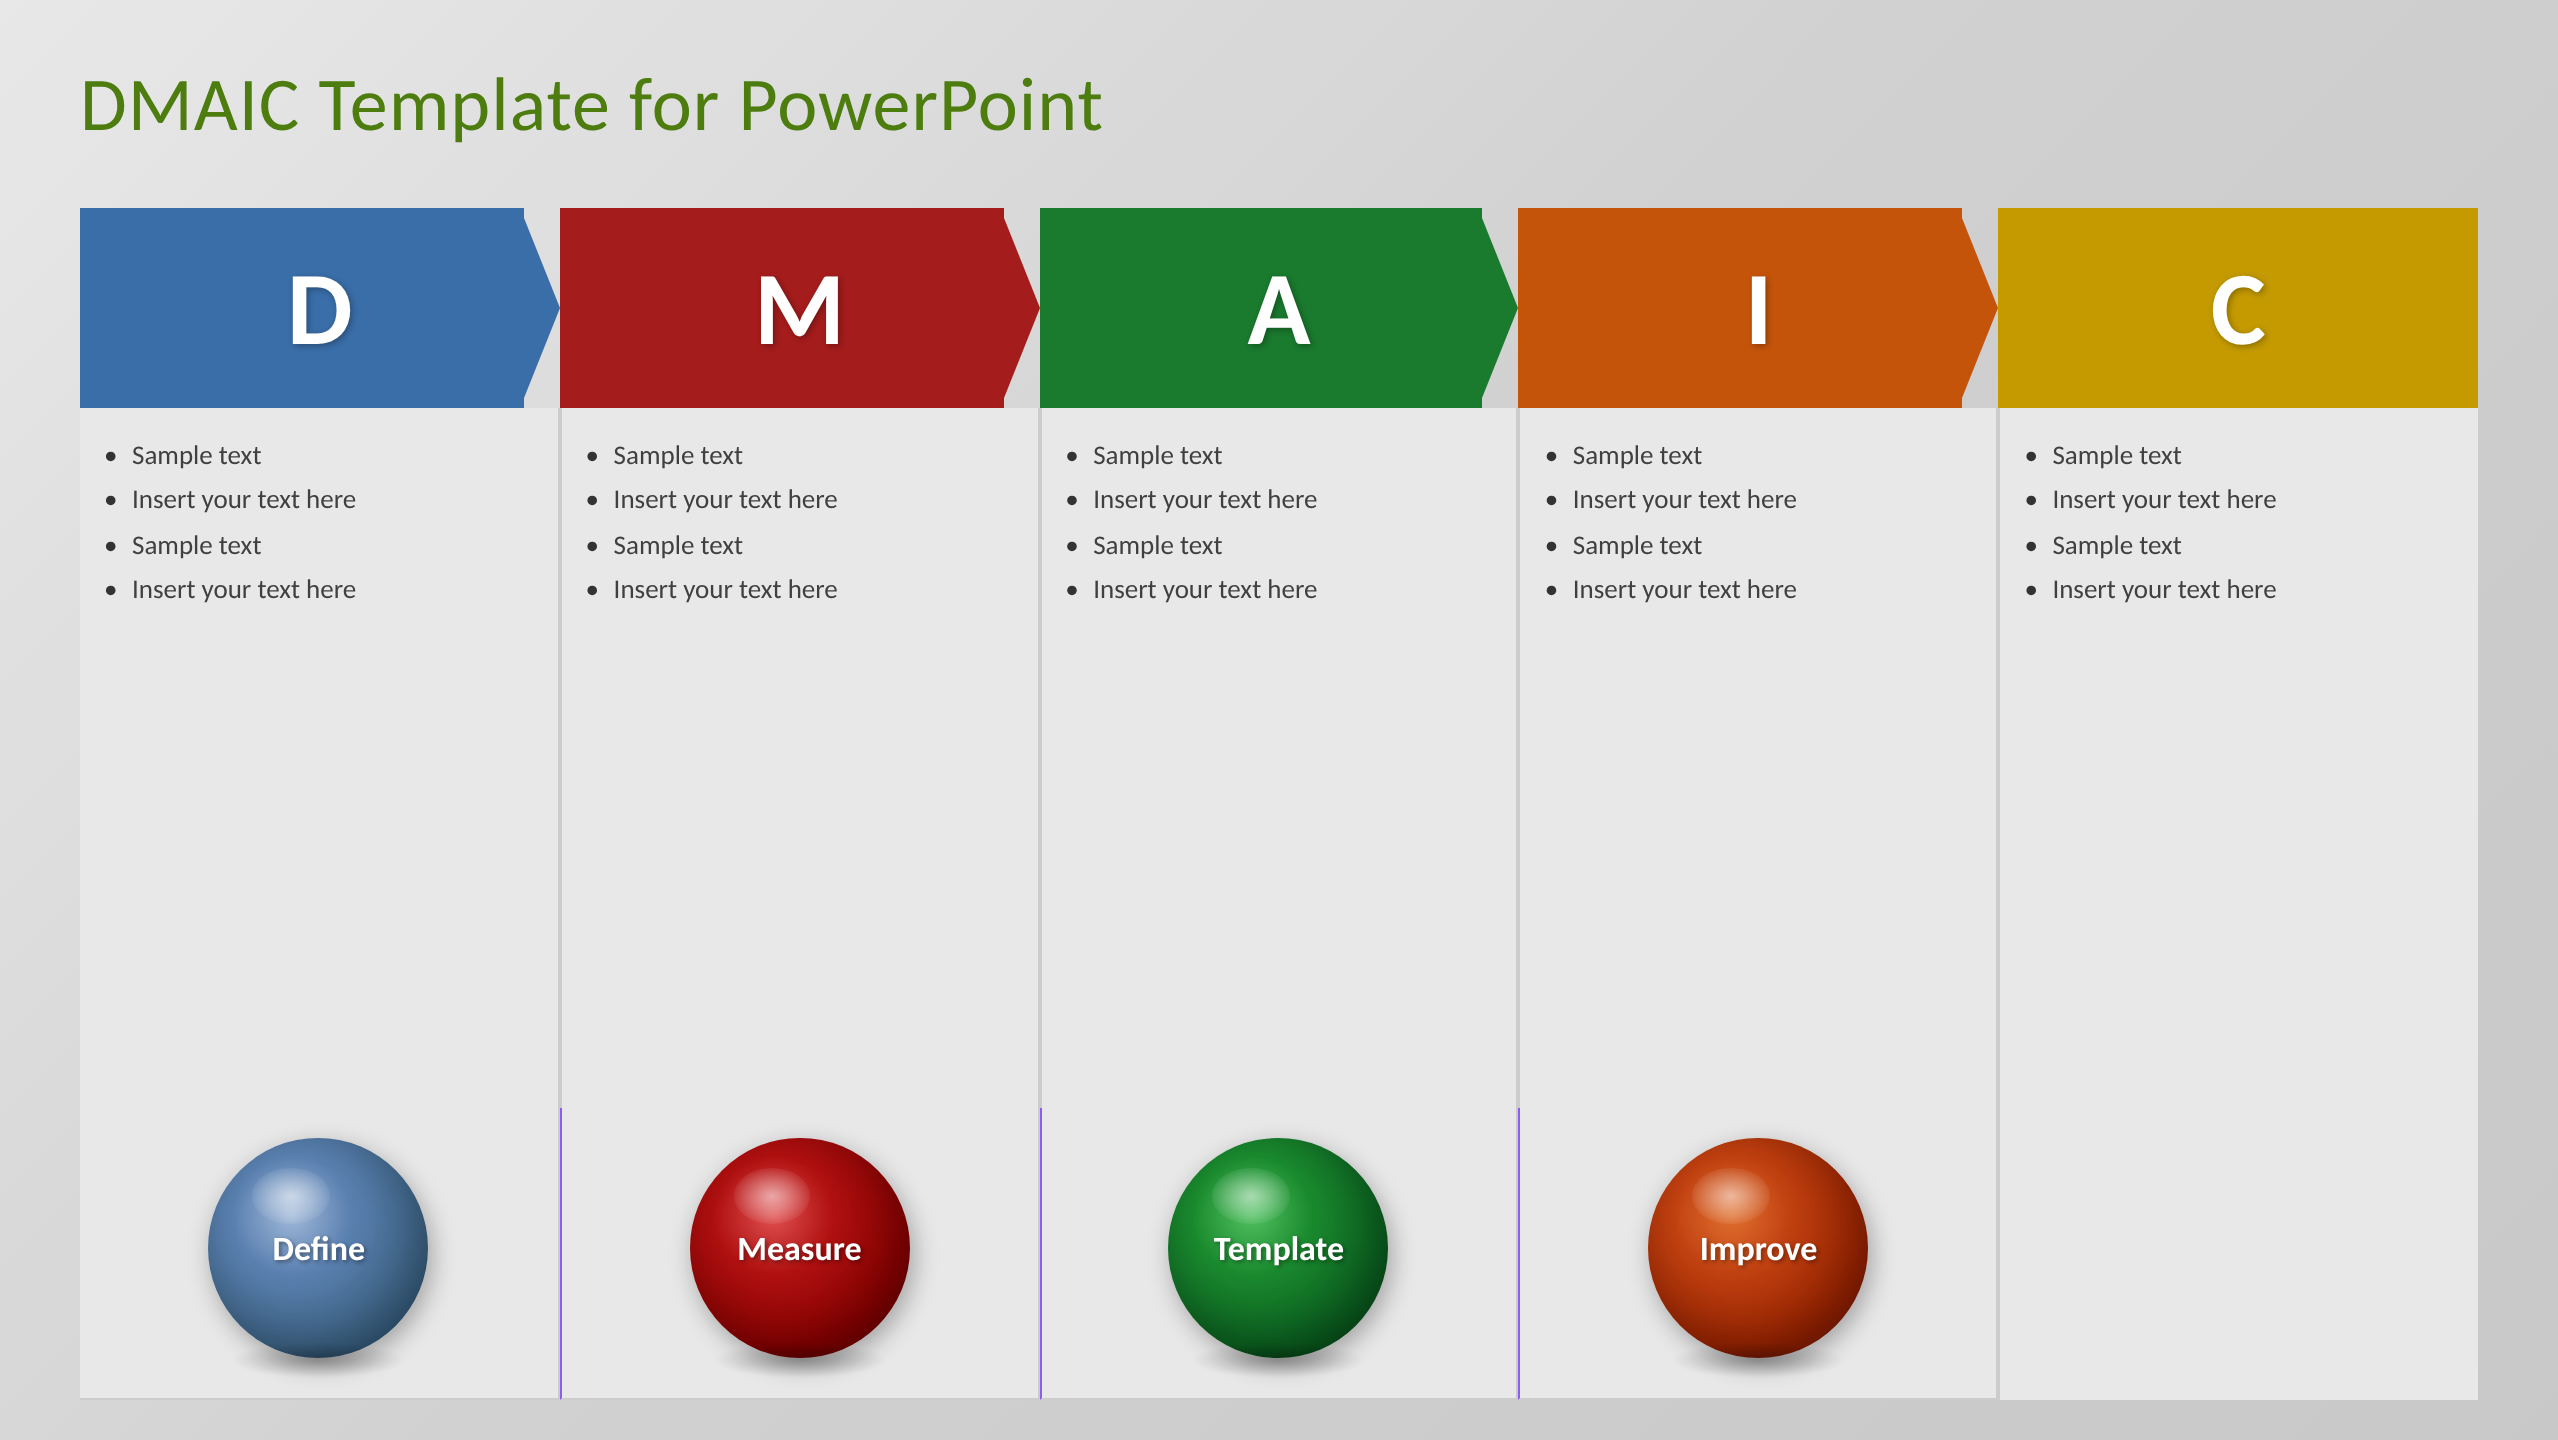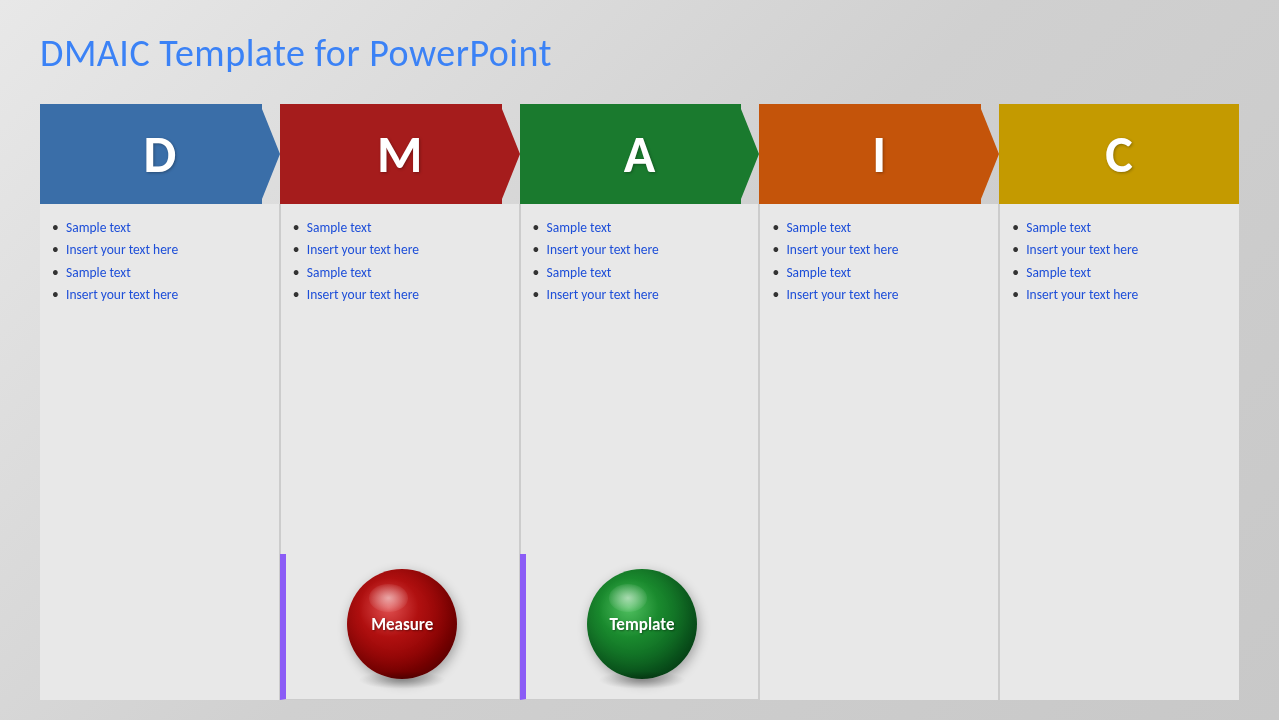--- a/index.html
+++ b/index.html
@@ -12,21 +12,21 @@
       overflow: hidden;
       display: flex;
       flex-direction: column;
       align-items: flex-start;
       padding: 30px 40px 20px 40px;
     }
 
     .page-title {
       font-size: 38px;
       font-weight: 300;
-      color: #3b82f6;
+      color: #4d7c0f;
       margin-bottom: 28px;
       letter-spacing: 0.5px;
     }
 
     .dmaic-container {
       display: flex;
       width: 100%;
       gap: 0;
       flex: 1;
     }
@@ -109,21 +109,21 @@
       border-left: 1px solid #ccc;
       border-right: 1px solid #ccc;
     }
 
     .dmaic-column:first-child .content-area { border-left: none; }
     .dmaic-column:last-child .content-area { border-right: none; }
 
     .bullet-list {
       list-style: none;
       font-size: 13.5px;
-      color: #1d4ed8;
+      color: #404040;
       line-height: 1.5;
     }
 
     .bullet-list li {
       padding-left: 14px;
       position: relative;
       margin-bottom: 2px;
     }
 
     .bullet-list li::before {
@@ -133,21 +133,21 @@
       color: #333;
     }
 
     
     .ball-area {
       background: #e8e8e8;
       display: flex;
       align-items: center;
       justify-content: center;
       padding: 15px 0 20px 0;
-      border-left: 6px solid #8b5cf6;
+      border-left: 1px solid #8b5cf6;
       border-right: 1px solid #ccc;
       border-bottom: 1px solid #ccc;
     }
 
     .dmaic-column:first-child .ball-area { border-left: none; }
     .dmaic-column:last-child .ball-area { border-right: none; }
 
     .ball {
       width: 110px;
       height: 110px;
@@ -218,20 +218,23 @@
         </div>
       </div>
       <div class="content-area">
         <ul class="bullet-list">
           <li>Sample text</li>
           <li>Insert your text here</li>
           <li>Sample text</li>
           <li>Insert your text here</li>
         </ul>
       </div>
+      <div class="ball-area">
+        <div class="ball ball-define">Define</div>
+      </div>
     </div>
     <div class="dmaic-column col-m">
       <div class="arrow-header">
         <div class="arrow-body">
           <div class="arrow-bg"></div>
           <span class="arrow-letter">M</span>
           <div class="arrow-tip"></div>
         </div>
       </div>
       <div class="content-area">
@@ -275,20 +278,23 @@
         </div>
       </div>
       <div class="content-area">
         <ul class="bullet-list">
           <li>Sample text</li>
           <li>Insert your text here</li>
           <li>Sample text</li>
           <li>Insert your text here</li>
         </ul>
       </div>
+      <div class="ball-area">
+        <div class="ball ball-improve">Improve</div>
+      </div>
     </div>
     <div class="dmaic-column col-c">
       <div class="arrow-header">
         <div class="arrow-body">
           <div class="arrow-bg"></div>
           <span class="arrow-letter">C</span>
         </div>
       </div>
       <div class="content-area">
         <ul class="bullet-list">

